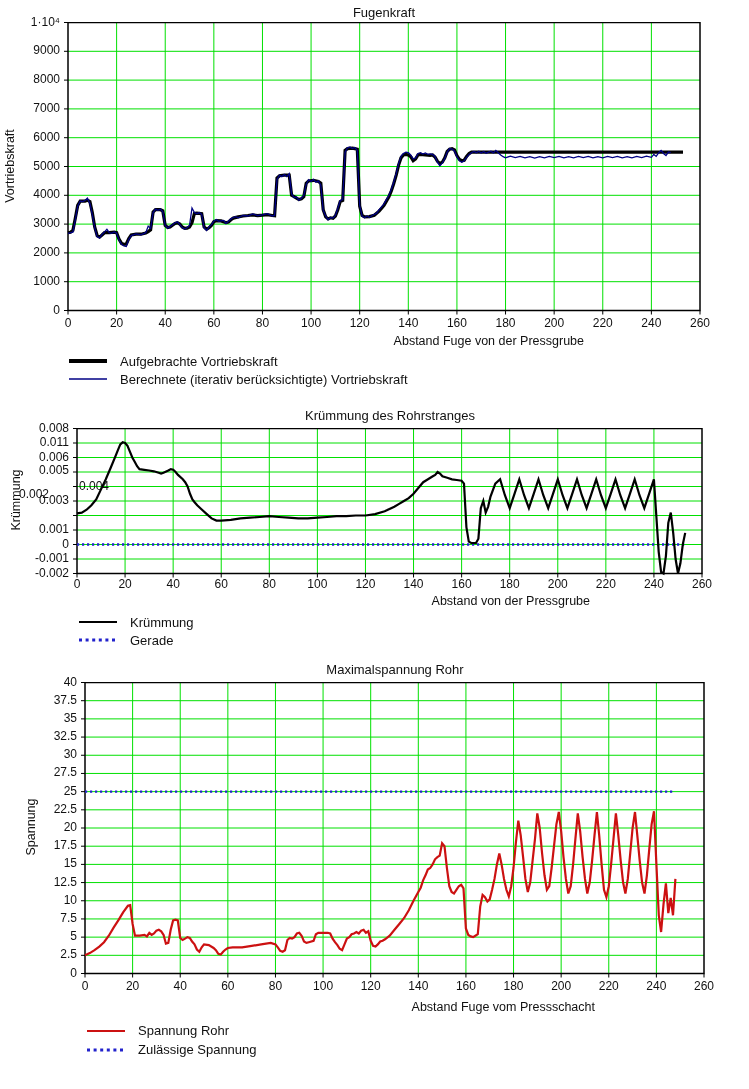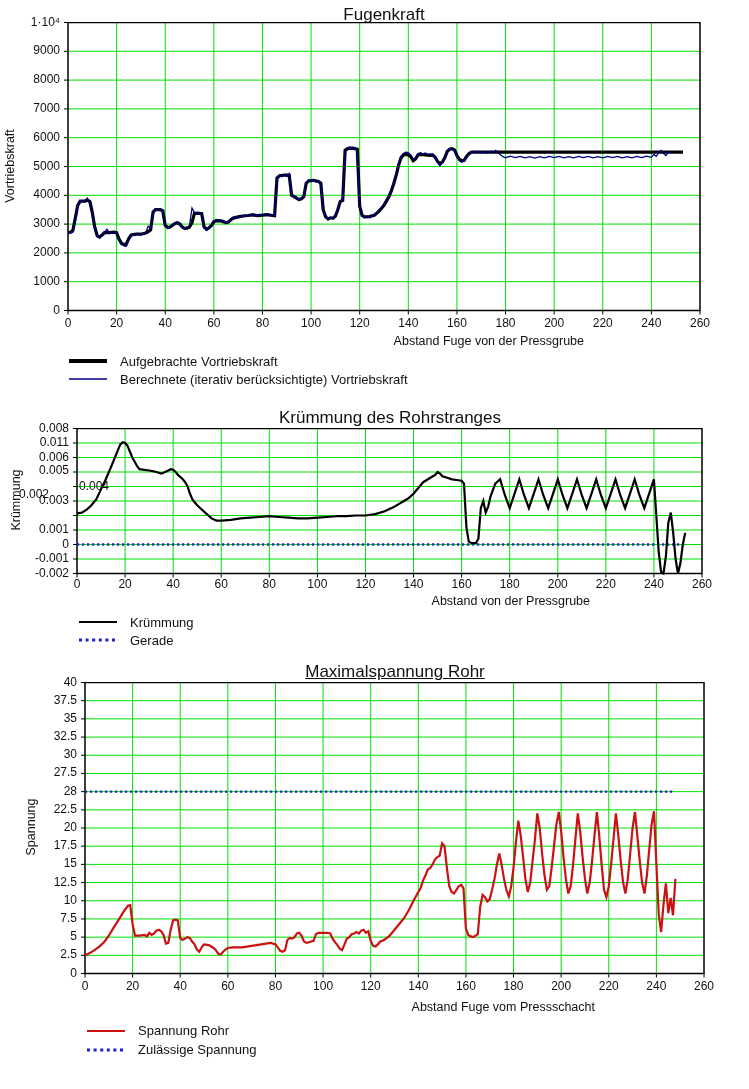--- a/index.html
+++ b/index.html
@@ -1,19 +1,19 @@
 <!DOCTYPE html>
 <html><head>
 <meta charset="utf-8">
 <style>
   html,body{margin:0;padding:0;background:#ffffff;}
   .page{position:relative;width:749px;height:1089px;background:#ffffff;
         font-family:"Liberation Sans",sans-serif;color:#111;overflow:hidden;}
   .plot-svg{position:absolute;}
-  .chart-title{position:absolute;font-size:17px;text-align:center;width:400px;color:#111;}
+  .chart-title{position:absolute;font-size:13px;text-align:center;width:400px;color:#111;}
   .x-title{position:absolute;font-size:12.5px;text-align:right;width:400px;color:#111;}
   .y-title{position:absolute;font-size:12.5px;text-align:center;height:16px;line-height:16px;
            transform:rotate(-90deg);color:#111;}
   .tick-label{position:absolute;font-size:12px;color:#111;line-height:15px;}
   .y-tick{text-align:right;width:70px;}
   .x-tick{text-align:center;width:44px;}
   .legend{position:absolute;}
   .legend-row{display:flex;align-items:center;height:18px;}
   .legend-label{font-size:13px;color:#111;margin-left:12px;white-space:nowrap;}
   .legend-sample{flex:0 0 auto;}
@@ -216,21 +216,21 @@
       <span class="legend-label">Krümmung</span>
     </div>
     <div class="legend-row">
       <svg id="ls-1-1" class="legend-sample" width="40" height="12">
           <line x1="1" y1="6" x2="39" y2="6" stroke="#2222cc" stroke-width="3" stroke-dasharray="3 3.6"></line>
         </svg>
       <span class="legend-label">Gerade</span>
     </div>
   </div>
 
-  <div class="chart-title" style="left:195px;top:662px;text-decoration:underline;">Maximalspannung Rohr</div>
+  <div class="chart-title" style="left:195px;top:662px;">Maximalspannung Rohr</div>
   <div class="y-title" style="left:-115px;top:819px;width:291px;">Spannung</div>
   <svg id="plot-2" class="plot-svg" width="627" height="299" style="left: 79px; top: 682px;">
       <g transform="translate(6,0.5)">
         <line x1="-4" y1="0" x2="0" y2="0" stroke="#000000" stroke-width="1"></line>
         <line x1="0" y1="18.1875" x2="619" y2="18.1875" stroke="#00e000" stroke-width="1"></line>
         <line x1="-4" y1="18.1875" x2="0" y2="18.1875" stroke="#000000" stroke-width="1"></line>
         <line x1="0" y1="36.375" x2="619" y2="36.375" stroke="#00e000" stroke-width="1"></line>
         <line x1="-4" y1="36.375" x2="0" y2="36.375" stroke="#000000" stroke-width="1"></line>
         <line x1="0" y1="54.5625" x2="619" y2="54.5625" stroke="#00e000" stroke-width="1"></line>
         <line x1="-4" y1="54.5625" x2="0" y2="54.5625" stroke="#000000" stroke-width="1"></line>
@@ -290,21 +290,21 @@
         <polyline points="0.0,272.8 4.8,270.6 9.5,267.7 14.3,264.1 19.0,259.7 23.8,253.2 28.6,245.2 33.3,237.9 38.1,229.9 42.9,223.3 45.2,222.6 47.6,241.5 50.0,253.2 54.8,253.2 59.5,252.4 61.9,253.9 64.3,250.3 66.7,252.4 69.0,251.0 71.4,248.1 73.8,247.3 76.2,248.8 78.6,252.4 80.9,261.2 83.3,260.4 85.7,247.3 88.1,237.9 90.5,237.2 92.8,237.9 95.2,255.4 97.6,257.5 100.0,256.1 102.4,254.6 104.8,255.4 107.1,259.0 109.5,261.9 111.9,267.0 114.3,269.2 116.7,264.8 119.0,261.9 123.8,262.6 128.6,265.5 130.9,267.7 133.3,271.4 135.7,272.1 138.1,269.2 140.5,267.0 142.8,265.5 147.6,264.8 157.1,264.8 166.7,263.4 176.2,261.9 185.7,260.4 190.5,261.9 192.8,264.8 195.2,268.4 197.6,269.2 200.0,267.7 202.4,257.5 204.7,255.4 207.1,256.1 209.5,254.6 211.9,251.0 214.3,250.3 216.6,253.2 219.0,259.0 221.4,260.4 223.8,259.7 228.6,258.3 230.9,251.7 233.3,250.3 238.1,250.3 242.8,250.3 245.2,251.0 247.6,256.1 250.0,259.7 252.4,262.6 254.7,266.3 257.1,267.7 259.5,261.9 261.9,256.1 264.3,254.6 266.6,251.7 269.0,251.0 271.4,249.5 273.8,251.0 276.2,248.1 278.6,247.3 280.9,250.3 283.3,248.8 285.7,258.3 288.1,263.4 290.5,264.1 292.8,261.9 295.2,259.0 297.6,258.3 300.0,256.8 304.7,253.2 309.5,247.3 314.3,241.5 319.0,235.7 323.8,227.7 328.5,218.3 333.3,209.5 335.7,205.2 338.1,197.9 340.5,192.8 342.8,187.0 345.2,185.5 347.6,181.9 350.0,176.8 352.4,174.6 354.7,173.1 357.1,160.8 359.5,163.7 361.9,185.5 364.3,203.7 366.6,209.5 369.0,211.0 371.4,207.3 373.8,203.7 376.2,202.2 378.5,205.9 380.9,245.9 383.3,252.4 385.7,253.9 388.1,254.6 390.4,253.2 392.8,251.7 395.2,224.1 397.6,212.4 400.0,214.6 402.4,219.0 404.7,216.8 407.1,207.3 409.5,196.4 411.9,181.9 414.3,171.0 416.6,181.9 419.0,196.4 421.4,207.3 423.8,213.9 426.2,203.7 428.5,185.5 430.9,160.0 433.3,138.2 435.7,152.8 438.1,174.6 440.4,196.4 442.8,209.5 445.2,200.1 447.6,178.2 450.0,156.4 452.3,130.9 454.7,145.5 457.1,171.0 459.5,192.8 461.9,207.3 464.3,203.7 466.6,185.5 469.0,163.7 471.4,141.9 473.8,129.5 476.2,149.1 478.5,174.6 480.9,196.4 483.3,211.0 485.7,203.7 488.1,181.9 490.4,156.4 492.8,130.9 495.2,149.1 497.6,174.6 500.0,196.4 502.3,211.0 504.7,200.1 507.1,178.2 509.5,152.8 511.9,129.5 514.2,152.8 516.6,181.9 519.0,207.3 521.4,214.6 523.8,203.7 526.1,181.9 528.5,156.4 530.9,130.9 533.3,152.8 535.7,178.2 538.1,200.1 540.4,211.0 542.8,196.4 545.2,171.0 547.6,145.5 550.0,129.5 552.3,152.8 554.7,178.2 557.1,200.1 559.5,211.0 561.9,192.8 564.2,167.3 566.6,141.9 569.0,128.8 571.4,181.9 573.8,232.8 576.1,249.5 578.5,221.9 580.9,200.8 583.3,230.6 585.7,215.3 588.0,232.8 590.4,196.4" fill="none" stroke="#cc1111" stroke-width="2.2" stroke-linejoin="miter" stroke-linecap="butt"></polyline>
       </g>
     </svg>
   <div id="yticks-2">
       <div class="tick-label y-tick" style="left: 7px; top: 674.5px;">40</div>
       <div class="tick-label y-tick" style="left: 7px; top: 692.688px;">37.5</div>
       <div class="tick-label y-tick" style="left: 7px; top: 710.875px;">35</div>
       <div class="tick-label y-tick" style="left: 7px; top: 729.062px;">32.5</div>
       <div class="tick-label y-tick" style="left: 7px; top: 747.25px;">30</div>
       <div class="tick-label y-tick" style="left: 7px; top: 765.438px;">27.5</div>
-      <div class="tick-label y-tick" style="left: 7px; top: 783.625px;">28</div>
+      <div class="tick-label y-tick" style="left: 7px; top: 783.625px;">25</div>
       <div class="tick-label y-tick" style="left: 7px; top: 801.812px;">22.5</div>
       <div class="tick-label y-tick" style="left: 7px; top: 820px;">20</div>
       <div class="tick-label y-tick" style="left: 7px; top: 838.188px;">17.5</div>
       <div class="tick-label y-tick" style="left: 7px; top: 856.375px;">15</div>
       <div class="tick-label y-tick" style="left: 7px; top: 874.562px;">12.5</div>
       <div class="tick-label y-tick" style="left: 7px; top: 892.75px;">10</div>
       <div class="tick-label y-tick" style="left: 7px; top: 910.938px;">7.5</div>
       <div class="tick-label y-tick" style="left: 7px; top: 929.125px;">5</div>
       <div class="tick-label y-tick" style="left: 7px; top: 947.312px;">2.5</div>
       <div class="tick-label y-tick" style="left: 7px; top: 965.5px;">0</div>

